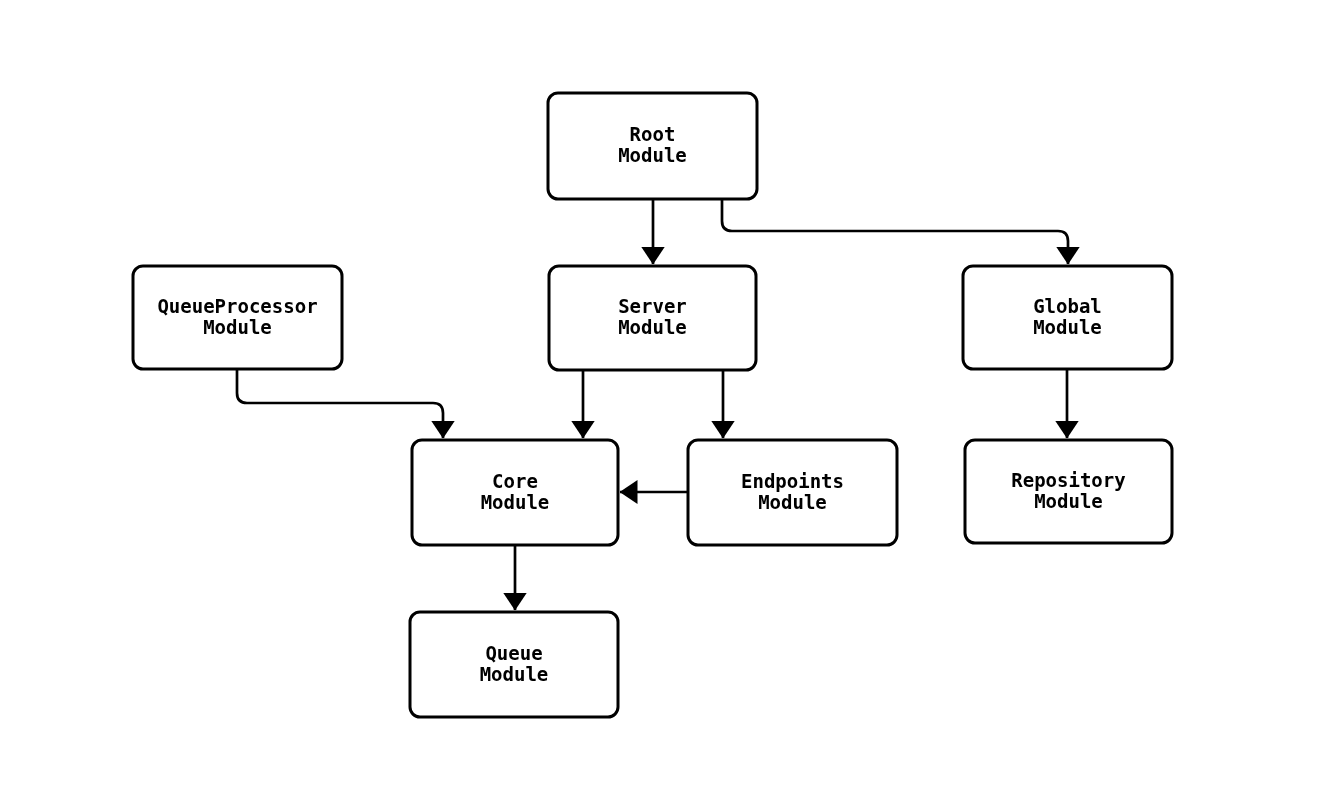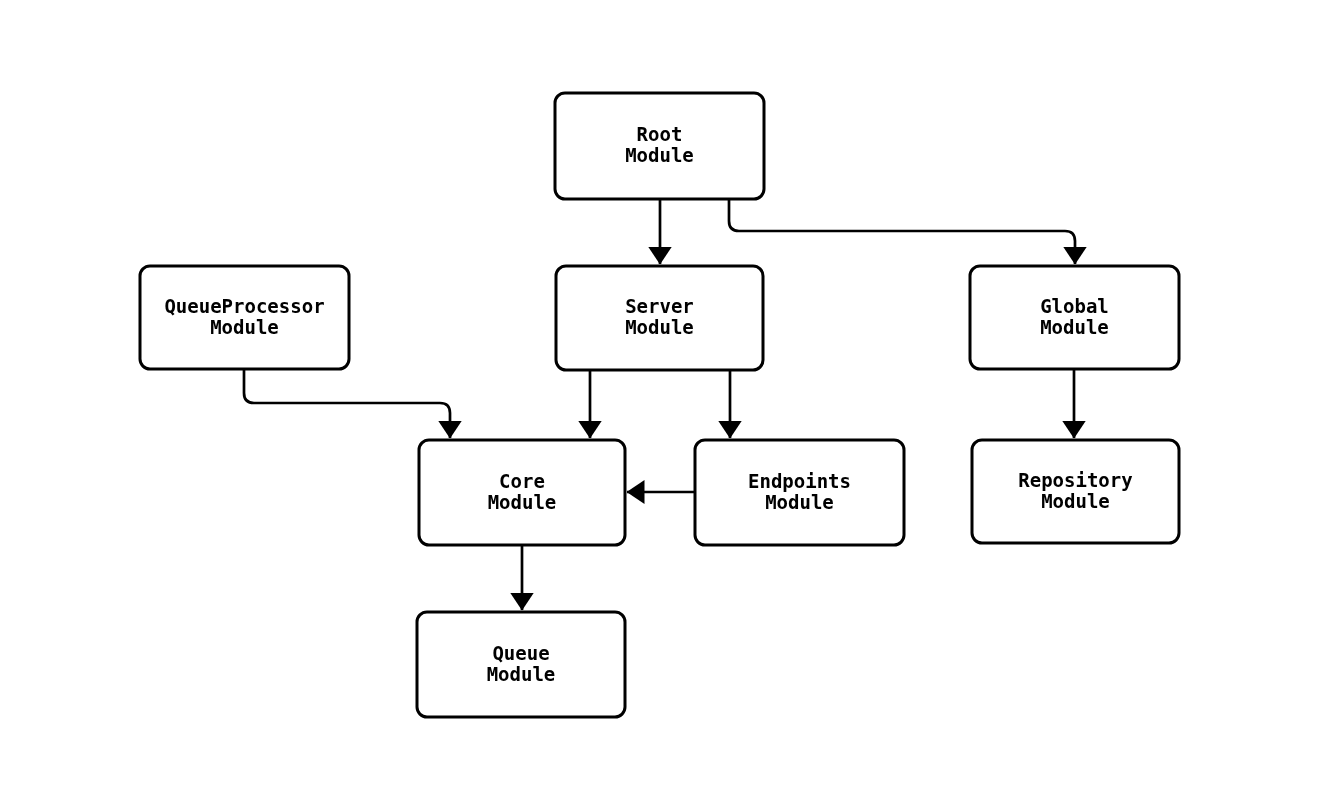--- a/index.html
+++ b/index.html
@@ -8,21 +8,20 @@
     background: #ffffff;
     width: 1337px;
     height: 809px;
     overflow: hidden;
   }
   .diagram-wrap {
     position: relative;
     width: 1156px;
     height: 809px;
     background: #ffffff;
-    padding-left: 7px;
   }
   svg {
     display: block;
   }
   .node-box {
     fill: #ffffff;
     stroke: #000000;
     stroke-width: 3;
   }
   .node-label {

